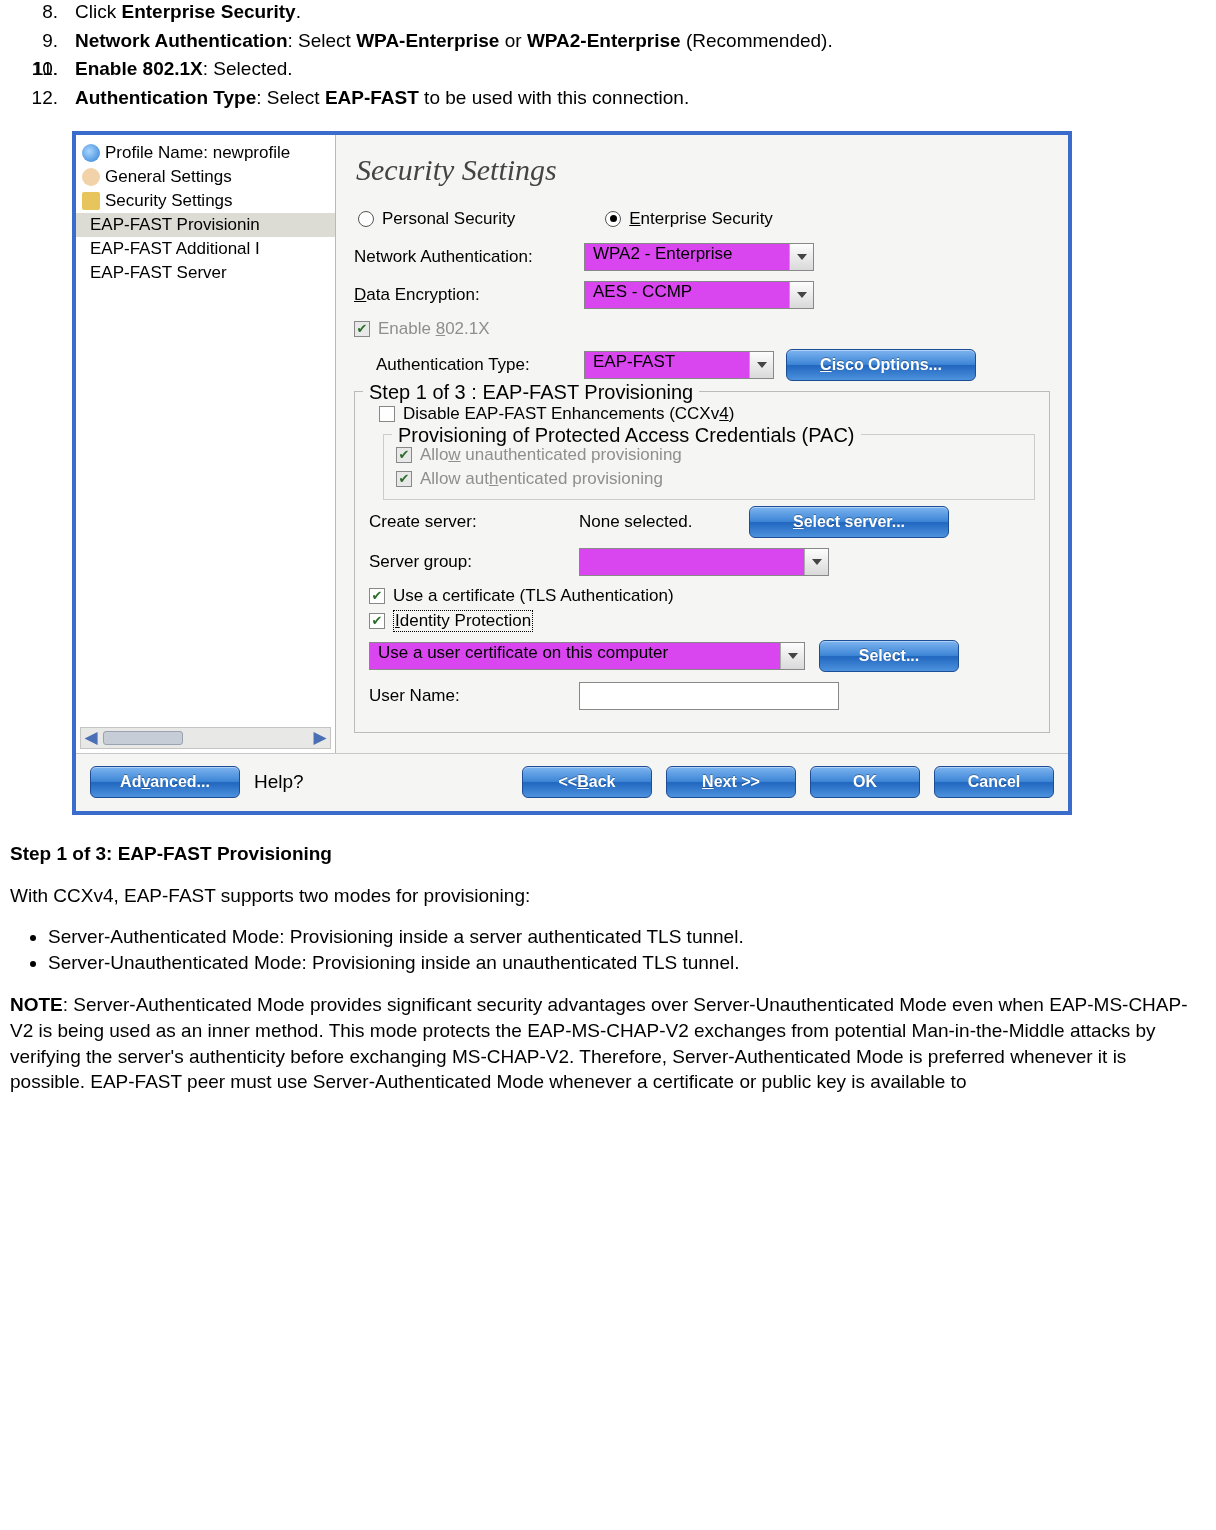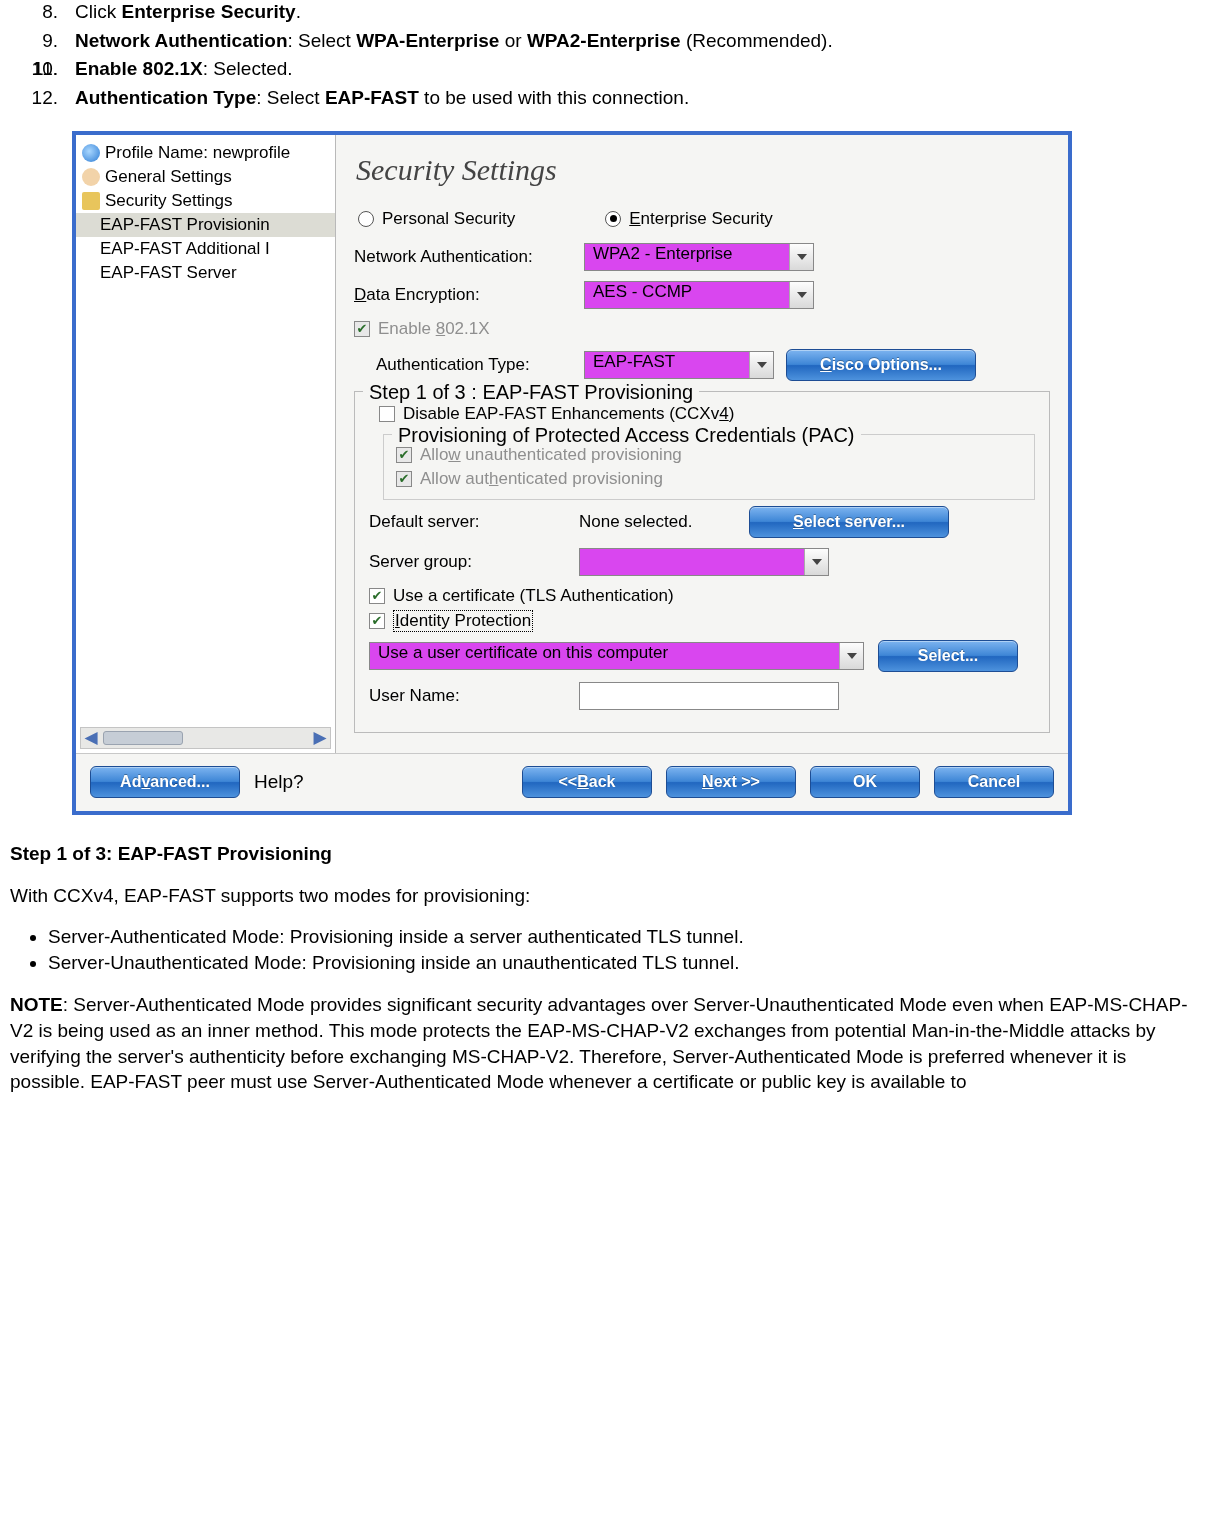--- a/index.html
+++ b/index.html
@@ -70,21 +70,21 @@
     border-right: 1px solid #b9b9b9;
     padding: 6px 0;
     position: relative;
     font-size: 17px;
   }
   .tree-pane .row {
     display: flex; align-items: center;
     padding: 2px 6px;
     gap: 5px;
   }
-  .tree-pane .indent { padding-left: 24px; }
+  .tree-pane .indent { padding-left: 14px; }
   .tree-pane .selected { background: #dcdcd4; }
   .ticon { width: 18px; height: 18px; display: inline-block; }
   .ticon-globe { background: radial-gradient(circle at 40% 40%, #a9d7ff, #2d7cd4); border-radius:50%; }
   .ticon-user { background: #f2d3a9; border-radius:50%; position:relative; }
   .ticon-lock { background: #e8c55c; border-radius: 2px; }
   .scroll-bottom {
     position: absolute;
     bottom: 4px; left: 4px; right: 4px;
     height: 22px;
     background: #e8e8e6;
@@ -320,21 +320,21 @@
               <span class="cbox checked disabled"></span>
               <span>Allo<span class="underline">w</span> unauthenticated provisioning</span>
             </div>
             <div class="checkbox disabled-text" style="margin-top:4px">
               <span class="cbox checked disabled"></span>
               <span>Allow aut<span class="underline">h</span>enticated provisioning</span>
             </div>
           </div>
 
           <div class="form-row">
-            <span class="lbl" style="width:210px">Default server:</span>
+            <span class="lbl" style="width:210px">Create server:</span>
             <span style="width:170px">None selected.</span>
             <button class="glassbtn" style="width:200px"><span class="underline">S</span>elect server...</button>
           </div>
 
           <div class="form-row">
             <span class="lbl" style="width:210px">Server group:</span>
             <div class="dropdown" style="width:250px">
               <span class="val"></span>
               <span class="dd-btn">
                   <svg viewBox="0 0 10 6">
@@ -347,21 +347,21 @@
           <div class="checkbox" style="margin:4px 0">
             <span class="cbox checked"></span>
             <span>Use a certificate (TLS Authentication)</span>
           </div>
           <div class="checkbox" style="margin:4px 0">
             <span class="cbox checked"></span>
             <span class="dotted-sel"><span class="underline">I</span>dentity Protection</span>
           </div>
 
           <div class="form-row" style="margin-top:8px">
-            <div class="dropdown" style="width:495px">
+            <div class="dropdown" style="width:436px">
               <span class="val">Use a user certificate on this computer</span>
               <span class="dd-btn">
                   <svg viewBox="0 0 10 6">
                     <path d="M0 0 L10 0 L5 6 Z" fill="#444"></path>
                   </svg>
                 </span>
             </div>
             <div style="width:14px"></div>
             <button class="glassbtn" style="width:140px">Select...</button>
           </div>

